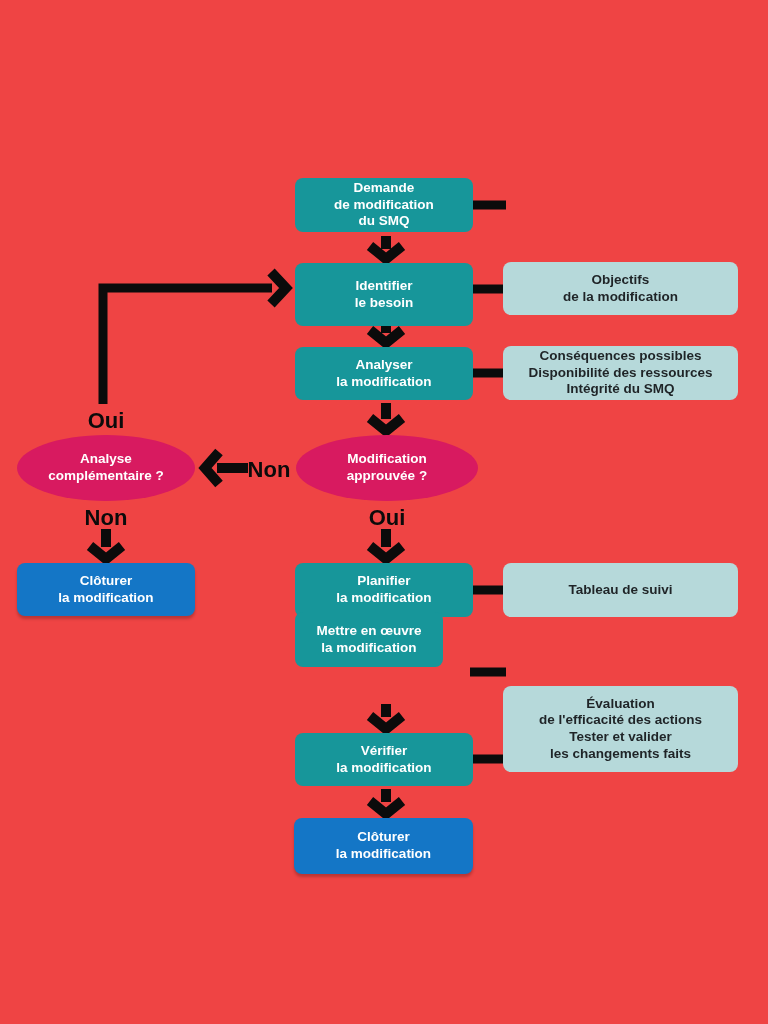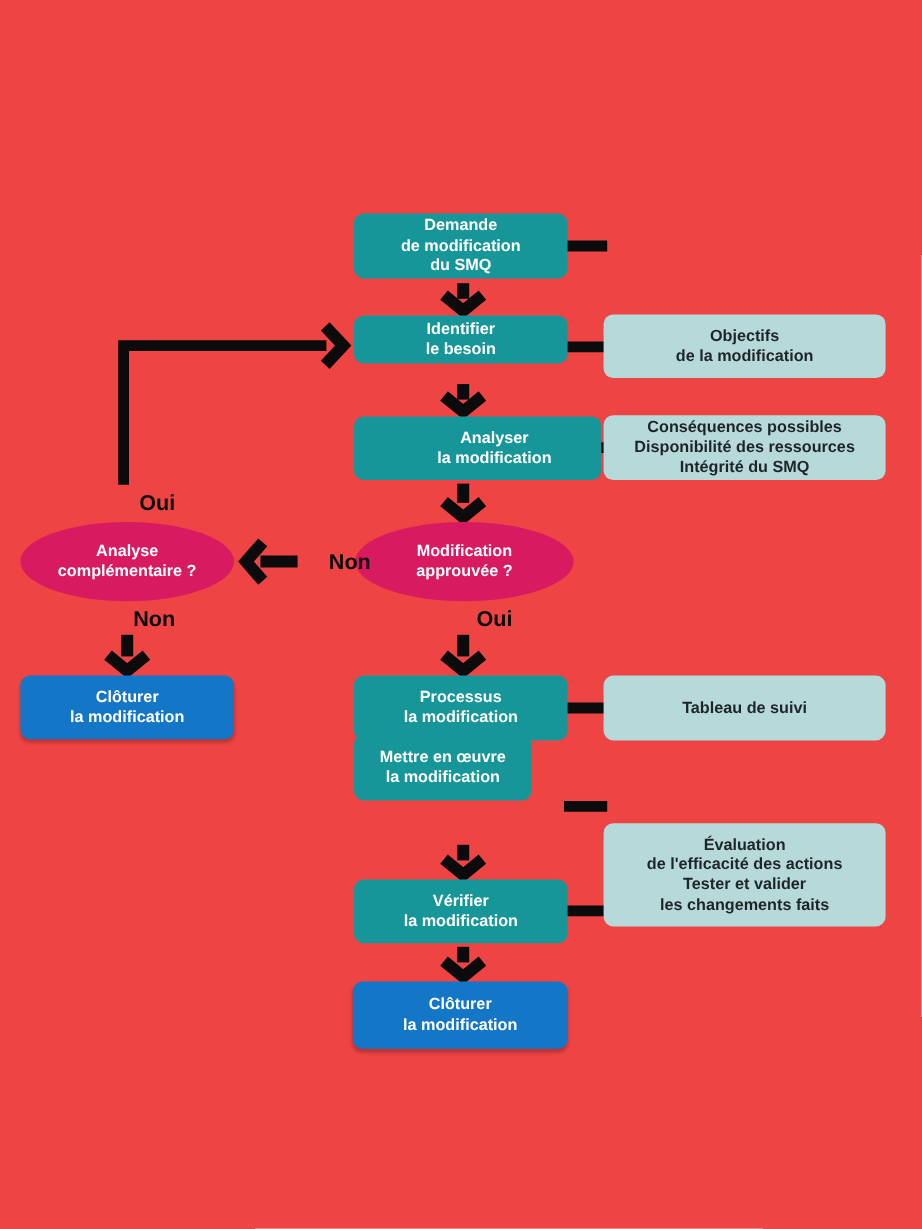--- a/index.html
+++ b/index.html
@@ -16,22 +16,22 @@
   .step{background:#17969A;color:#ffffff;}
   .terminal{background:#1476C6;color:#ffffff;box-shadow:0 3px 3px rgba(0,0,0,0.22);text-align:center;}
   .note{background:#B6D9DA;color:#1F2427;}
   .decision{
     position:absolute;display:flex;align-items:center;justify-content:center;
     text-align:center;font-weight:bold;white-space:pre-line;
     font-size:13.5px;line-height:1.24;border-radius:50%;
     background:#D81A60;color:#ffffff;
   }
   .lbl{
-    position:absolute;font-weight:bold;font-size:18px;color:#0B0B0B;
-    text-align:right;line-height:1;
+    position:absolute;font-weight:bold;font-size:22px;color:#0B0B0B;
+    text-align:center;line-height:1;
   }
   svg .ln{stroke:#0B0B0B;fill:none;}
 </style>
 </head>
 <body>
 
 <div class="page">
 
   <svg class="layer" viewBox="0 0 768 1024">
 
@@ -84,27 +84,27 @@
     <g>
       <path class="ln" stroke-width="9" d="M103 404 L103 288 L272 288"></path>
       <path class="ln" stroke-width="10" d="M271 272 L286 288 L271 304"></path>
     </g>
   </svg>
 
   <div class="node step" style="left:295px;top:178px;width:178px;height:54px;">Demande
 de modification
 du SMQ</div>
 
-  <div class="node step" style="left:295px;top:263px;width:178px;height:40px;">Identifier
+  <div class="node step" style="left:295px;top:263px;width:178px;height:63px;">Identifier
 le besoin</div>
 
-  <div class="node step" style="left:295px;top:347px;width:178px;height:53px;padding-left:28px;">Analyser
+  <div class="node step" style="left:295px;top:347px;width:178px;height:53px;">Analyser
 la modification</div>
 
-  <div class="node step" style="left:295px;top:563px;width:178px;height:54px;">Processus
+  <div class="node step" style="left:295px;top:563px;width:178px;height:54px;">Planifier
 la modification</div>
 
   <div class="node step" style="left:295px;top:612px;width:148px;height:55px;">Mettre en œuvre
 la modification</div>
 
   <div class="node step" style="left:295px;top:733px;width:178px;height:53px;">Vérifier
 la modification</div>
 
   <div class="node terminal" style="left:17px;top:563px;width:178px;height:53px;">Clôturer
 la modification</div>

